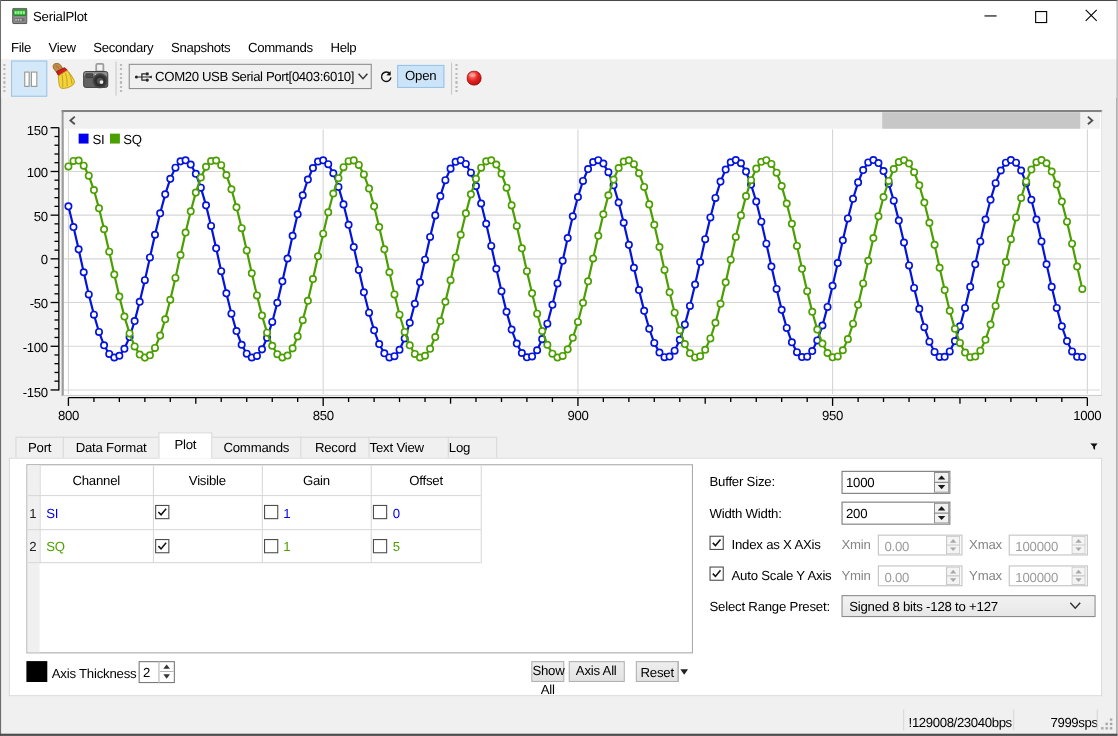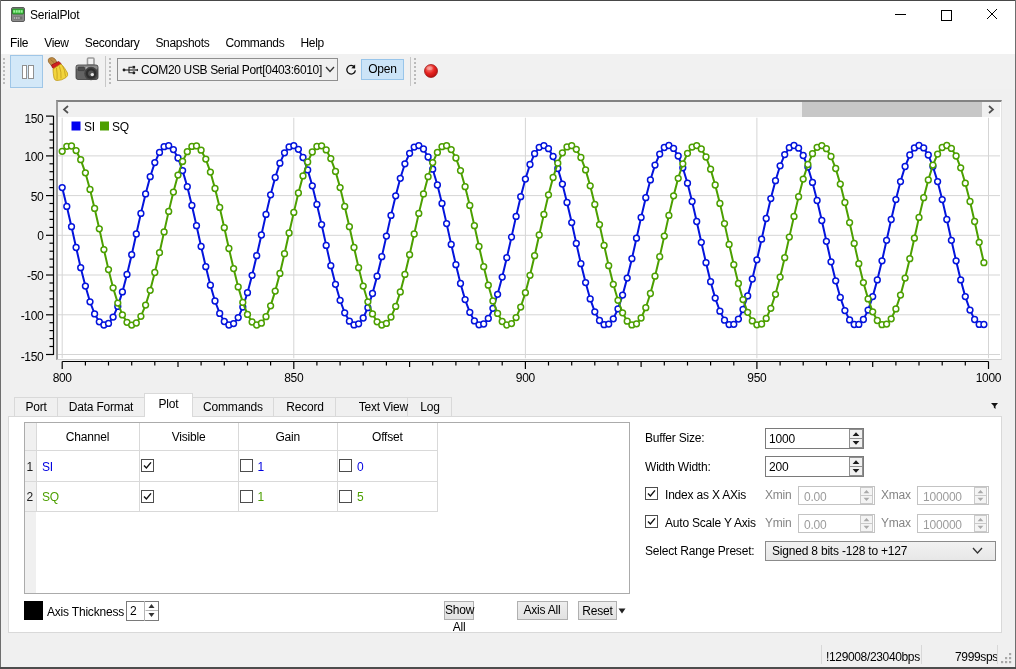--- a/index.html
+++ b/index.html
@@ -117,22 +117,22 @@
 <div class="abs" style="left:14px;top:396.5px;width:438px;height:21px;background:#f0f0f0;border:1px solid #d9d9d9;box-sizing:border-box"></div>
 <div class="abs" style="left:57px;top:396.5px;width:1px;height:21px;background:#d9d9d9"></div>
 <div class="abs" style="left:144px;top:396.5px;width:1px;height:21px;background:#d9d9d9"></div>
 <div class="abs" style="left:273px;top:396.5px;width:1px;height:21px;background:#d9d9d9"></div>
 <div class="abs" style="left:335px;top:396.5px;width:1px;height:21px;background:#d9d9d9"></div>
 <div class="abs" style="left:407px;top:396.5px;width:1px;height:21px;background:#d9d9d9"></div>
 <div class="abs" style="left:14px;top:400px;width:44px;height:14px;text-align:center">Port</div>
 <div class="abs" style="left:58px;top:400px;width:86px;height:14px;text-align:center">Data Format</div>
 <div class="abs" style="left:192px;top:400px;width:82px;height:14px;text-align:center">Commands</div>
 <div class="abs" style="left:274px;top:400px;width:62px;height:14px;text-align:center">Record</div>
-<div class="abs" style="left:336px;top:400px;width:72px;height:14px;text-align:right">Text View</div>
-<div class="abs" style="left:408px;top:400px;width:44px;height:14px;text-align:center">Log</div>
+<div class="abs" style="left:336px;top:400px;width:72px;height:14px;text-align:left">Text View</div>
+<div class="abs" style="left:408px;top:400px;width:44px;height:14px;text-align:left">Log</div>
 
 <div class="abs" style="left:8px;top:416px;width:994px;height:217px;background:#fff;border:1px solid #d9d9d9;box-sizing:border-box"></div>
 
 <div class="abs" style="left:144px;top:393px;width:49px;height:24px;background:#fff;border:1px solid #d9d9d9;border-bottom:none;box-sizing:border-box"></div>
 <div class="abs" style="left:144px;top:397px;width:49px;height:14px;text-align:center">Plot</div>
 <svg class="abs" style="left:991px;top:403px" width="7" height="6" viewBox="0 0 7 6">
     <path d="M0 0 L7 0 L4.5 3 L4.5 6 L2.8 4.5 L2.8 3 Z" fill="#111"></path>
   </svg>
 
 <div class="abs" style="left:24px;top:422px;width:606px;height:172px;background:#fff;border:1px solid #ababab;box-sizing:border-box"></div>
@@ -174,21 +174,21 @@
 <div class="abs" style="left:24px;top:601px;width:19px;height:19px;background:#000"></div>
 <div class="abs" style="left:47px;top:605px">Axis Thickness</div>
 <div class="spin" style="left:125.5px;top:601px;width:33px;height:20px"></div>
 <div class="abs" style="left:130px;top:604px">2</div>
 <div class="abs" style="left:144px;top:601px;width:14px;height:20px;border-left:1px solid #b5b5b5;box-sizing:border-box">
 <svg width="13" height="19" viewBox="0 0 13 19">
       <path d="M6.5 3 L9.5 7 L3.5 7 Z" fill="#333"></path>
       <path d="M6.5 16 L9.5 12 L3.5 12 Z" fill="#333"></path>
       <line x1="0.5" y1="9.5" x2="13" y2="9.5" stroke="#b5b5b5"></line>
     </svg></div>
-<div class="btn" style="left:444px;top:601px;width:30px">Show All</div>
+<div class="btn" style="left:483px;top:601px;width:30px">Show All</div>
 <div class="btn" style="left:516.5px;top:601px;width:51px">Axis All</div>
 <div class="btn" style="left:578px;top:601px;width:39px">
     <span style="position:absolute;left:0;top:1px;width:37px;text-align:center">Reset</span>
   </div>
 <div class="abs" style="left:615.5px;top:601px;width:1px;height:19px;background:#b0b0b0"></div>
 <svg class="abs" style="left:618px;top:607.5px" width="8" height="6" viewBox="0 0 8 6">
     <path d="M0.5 0.5 L7.5 0.5 L4 5.5 Z" fill="#222"></path>
   </svg>
 
 <div class="abs" style="left:645px;top:431px">Buffer Size:</div>

